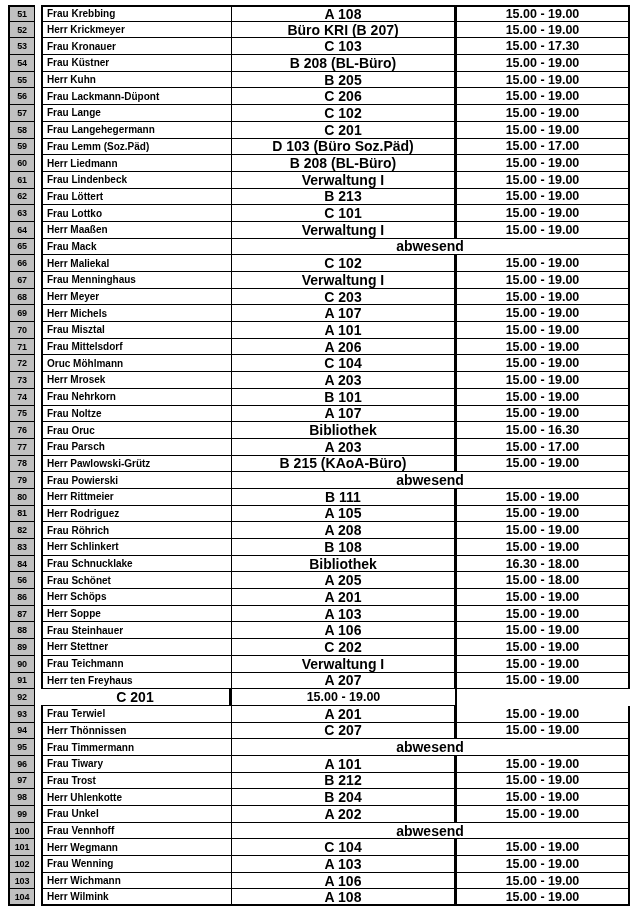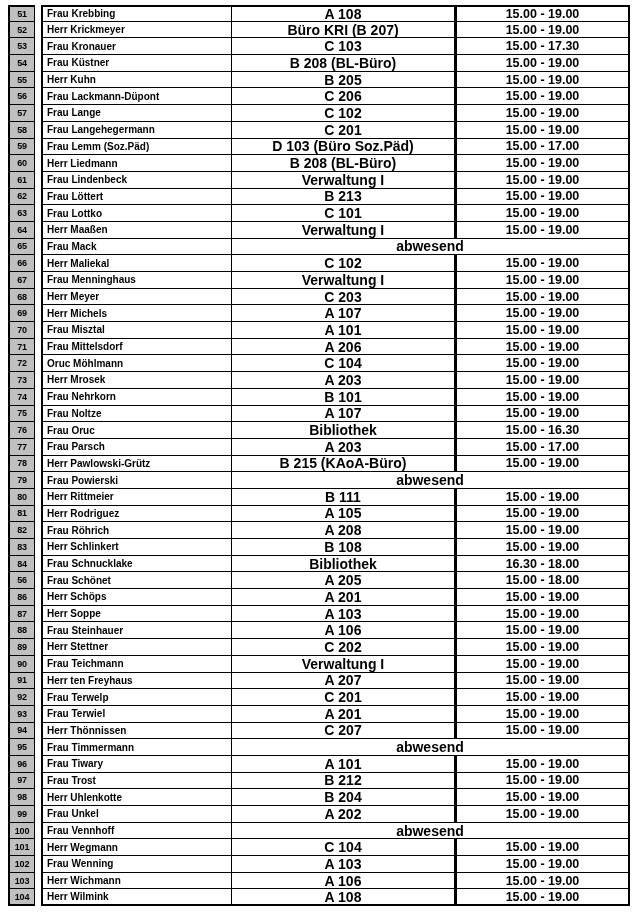--- a/index.html
+++ b/index.html
@@ -392,21 +392,20 @@
     <div class="cell num">91</div>
     <div class="gap"></div>
     <div class="cell name">Herr ten Freyhaus</div>
     <div class="cell room">A 207</div>
     <div class="cell time">15.00 - 19.00</div>
   </div>
 
   <div class="row">
     <div class="cell num">92</div>
     <div class="gap"></div>
-    <div class="cell name">Frau Terwelp</div>
     <div class="cell room">C 201</div>
     <div class="cell time">15.00 - 19.00</div>
   </div>
 
   <div class="row">
     <div class="cell num">93</div>
     <div class="gap"></div>
     <div class="cell name">Frau Terwiel</div>
     <div class="cell room">A 201</div>
     <div class="cell time">15.00 - 19.00</div>

